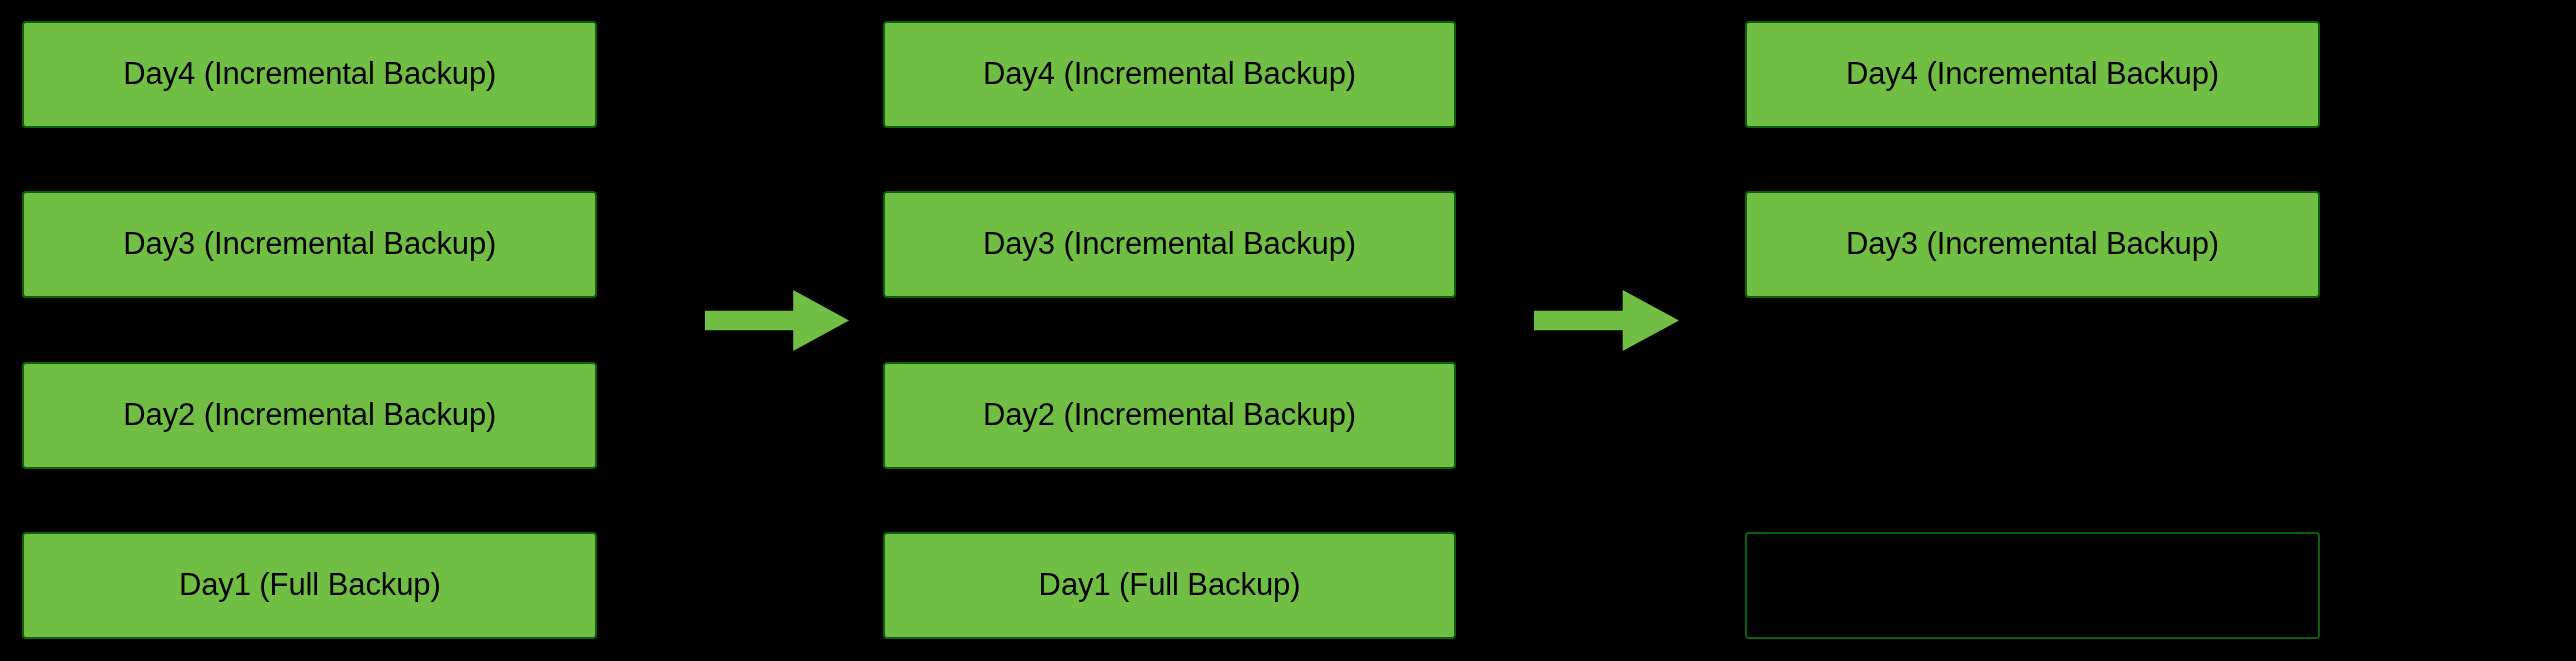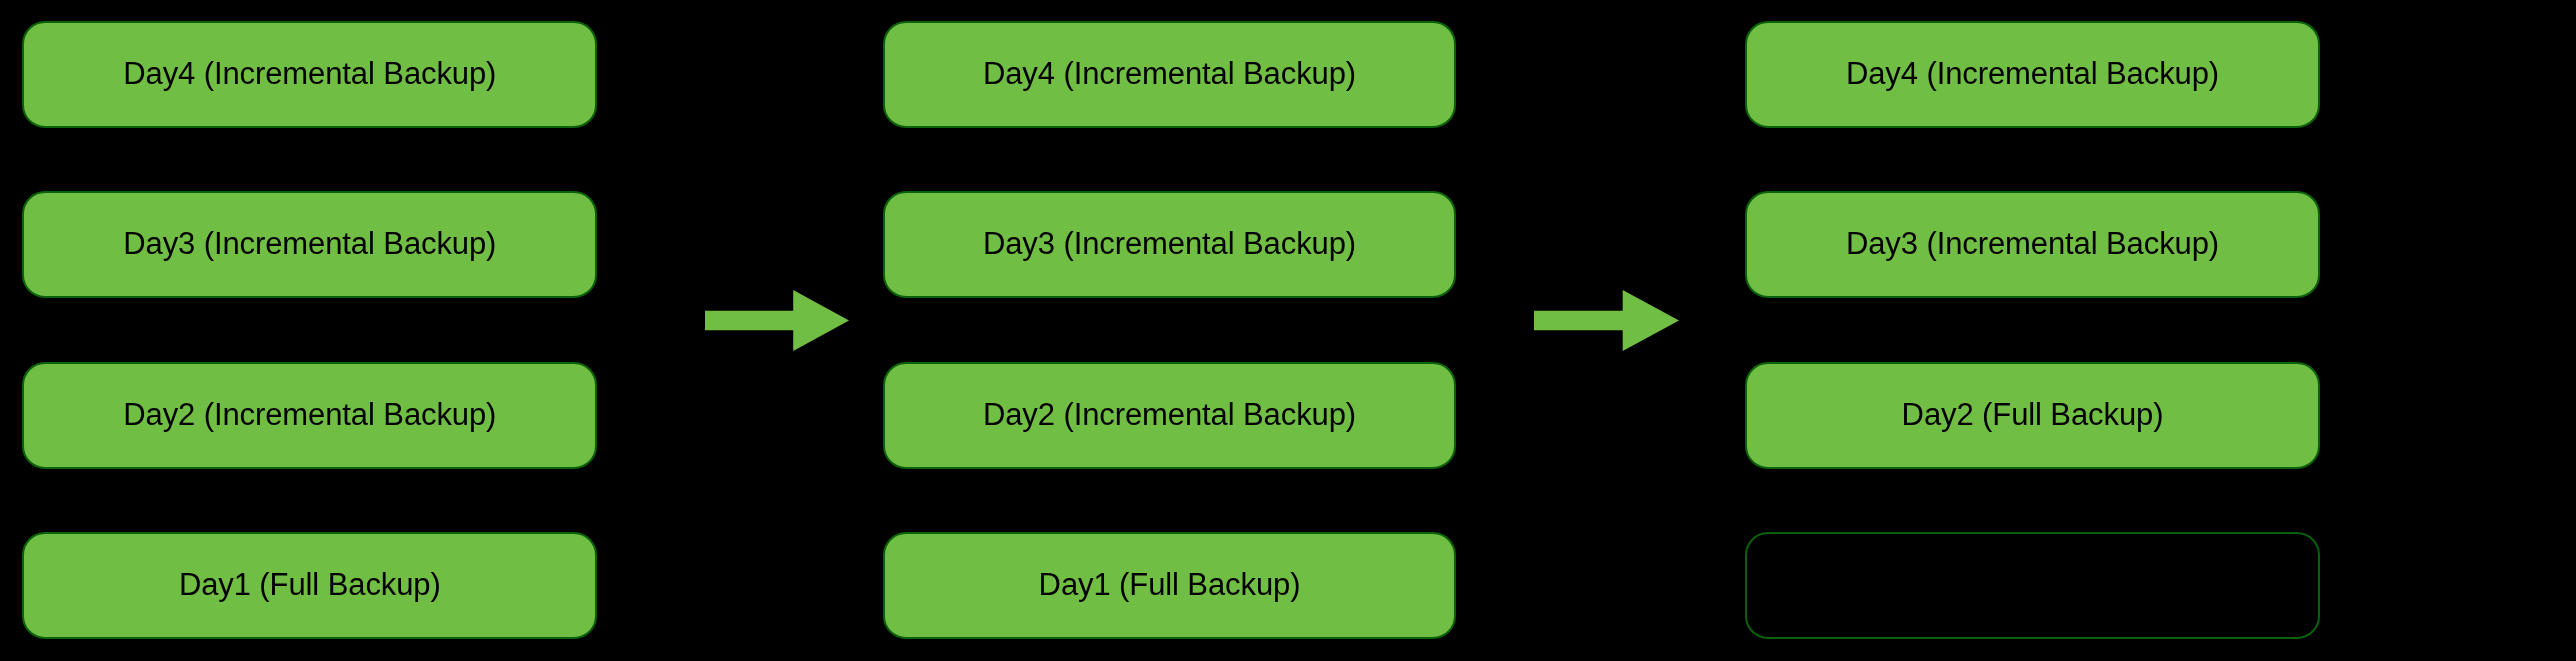--- a/index.html
+++ b/index.html
@@ -21,21 +21,21 @@
   }
   .col {
     position: absolute;
     top: 0;
     height: 662px;
   }
   .node {
     position: absolute;
     box-sizing: border-box;
     height: 107px;
-    border-radius: 23px;
+    border-radius: 4px;
     border: 2.7px solid #0a620a;
     background: #71be44;
     display: flex;
     align-items: center;
     justify-content: center;
     text-align: center;
     color: #000000;
     font-size: 31px;
     font-family: "Liberation Sans", sans-serif;
     line-height: 1.1;
@@ -84,18 +84,17 @@
 
   <div class="arrow" style="left:1534px; top:290px; width:145px;">
     <svg viewBox="0 0 273 114" preserveAspectRatio="none" aria-hidden="true">
       <polygon points="0,39 167,39 167,0 273,57 167,114 167,75 0,75" fill="#71be44"></polygon>
     </svg>
   </div>
 
   <div class="col" style="left:1745px; width:575px;">
     <div class="node" style="top:21px; left:0; width:575px;">Day4 (Incremental Backup)</div>
     <div class="node" style="top:191px; left:0; width:575px;">Day3 (Incremental Backup)</div>
-    <div class="node" style="top:362px; left:0; width:575px;">Day2 (Full Backup)</div>
     <div class="node empty" style="top:532px; left:0; width:575px;"></div>
   </div>
 
 </div>
 
 
 </body></html>

